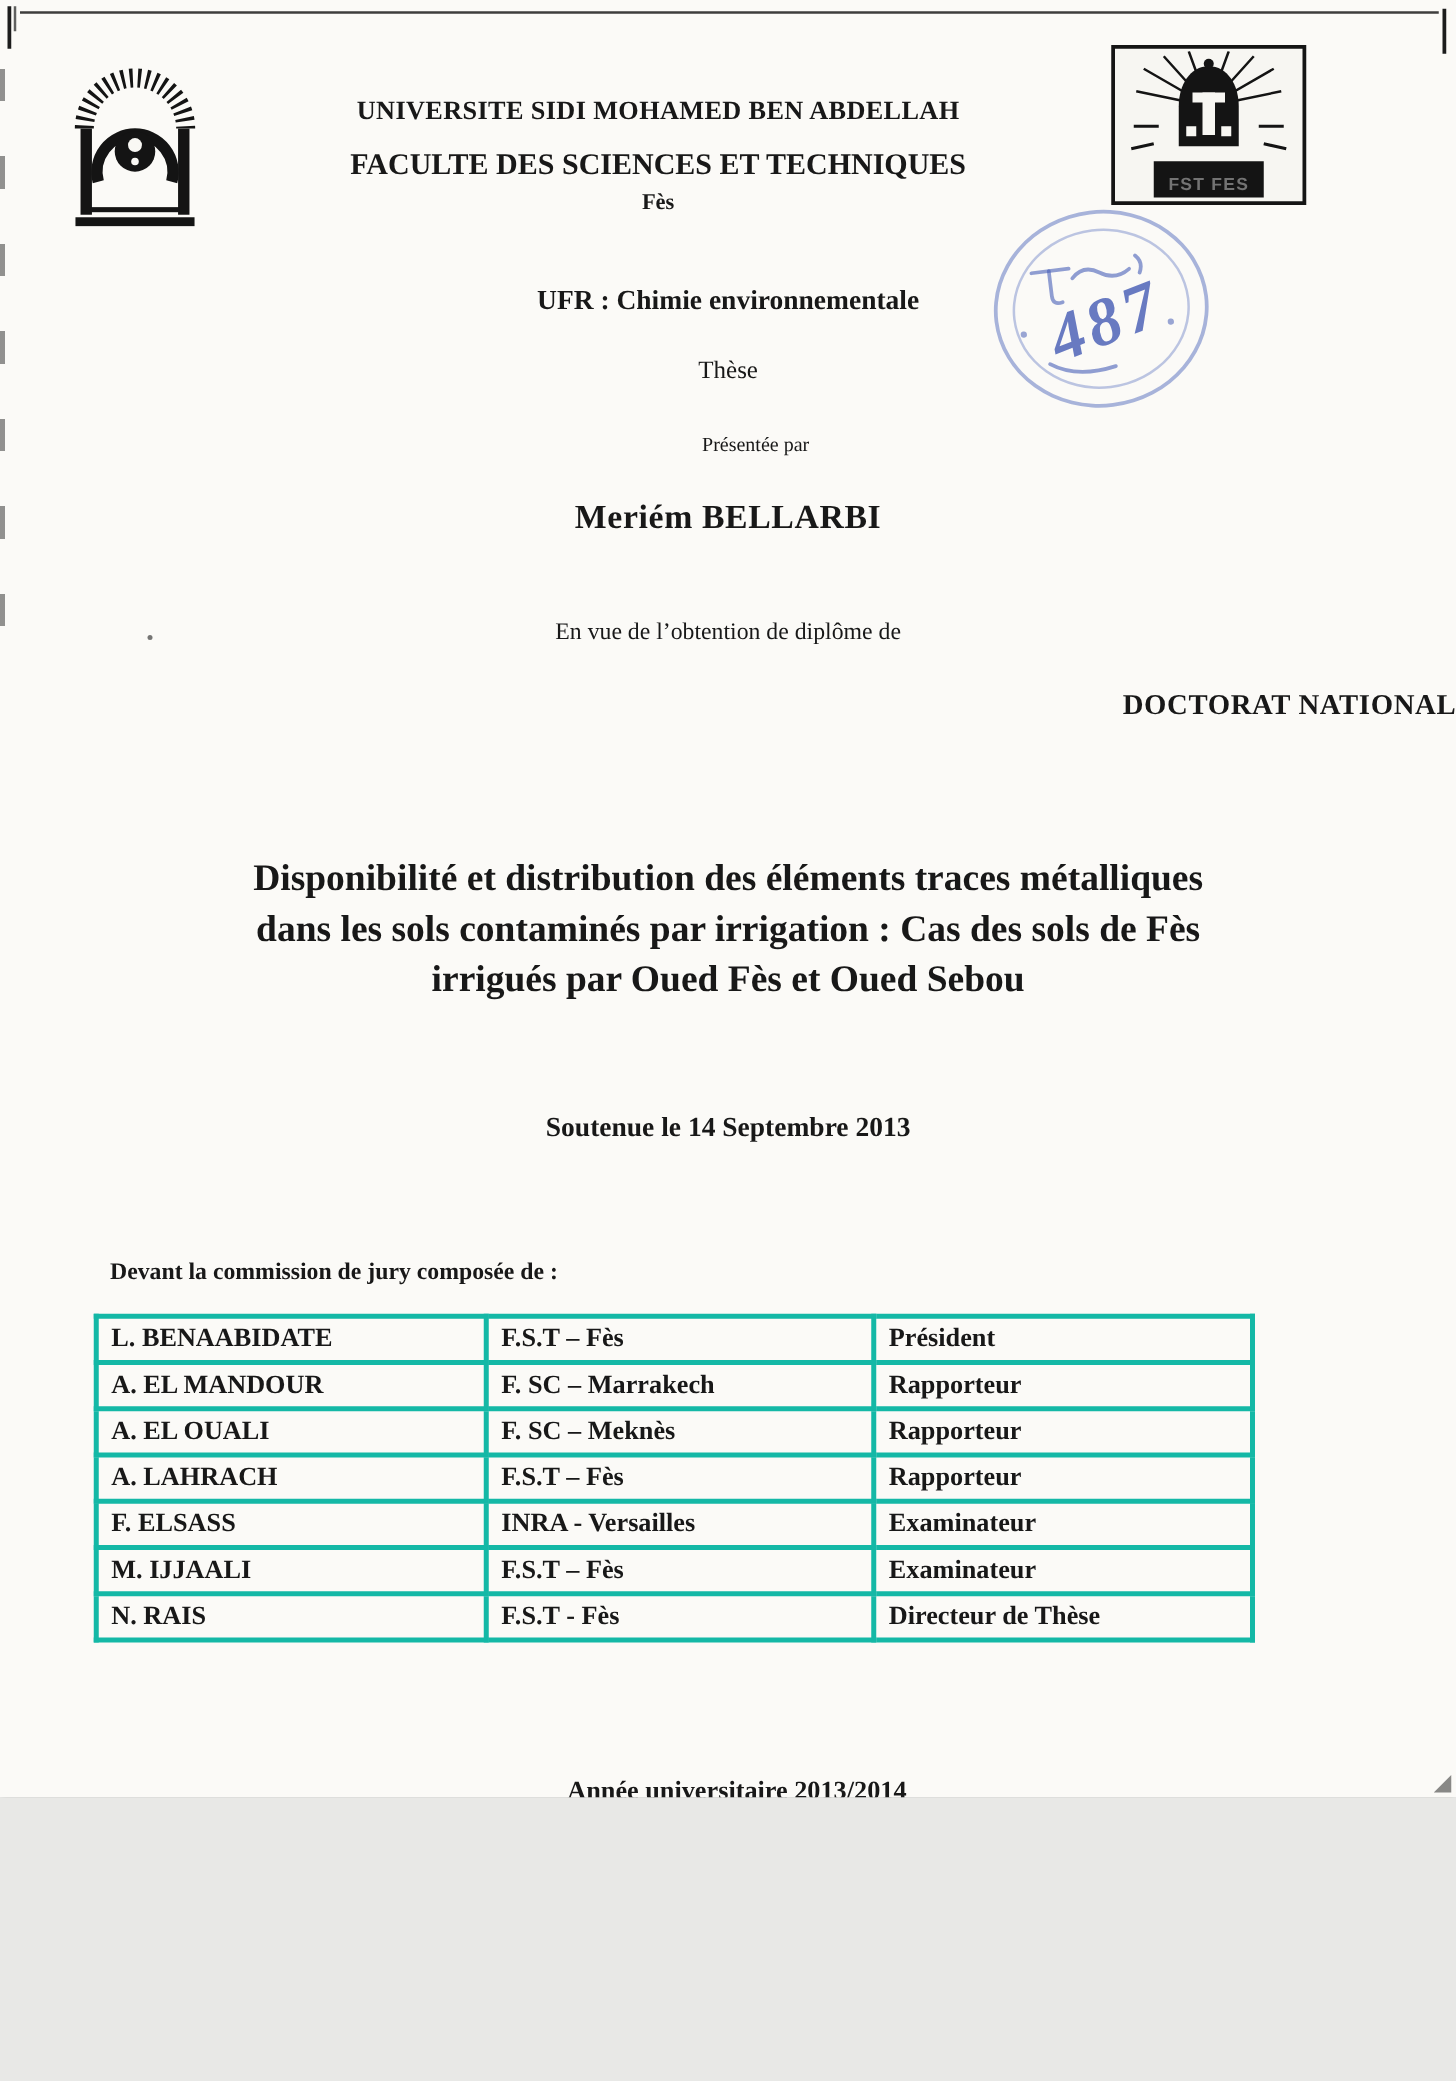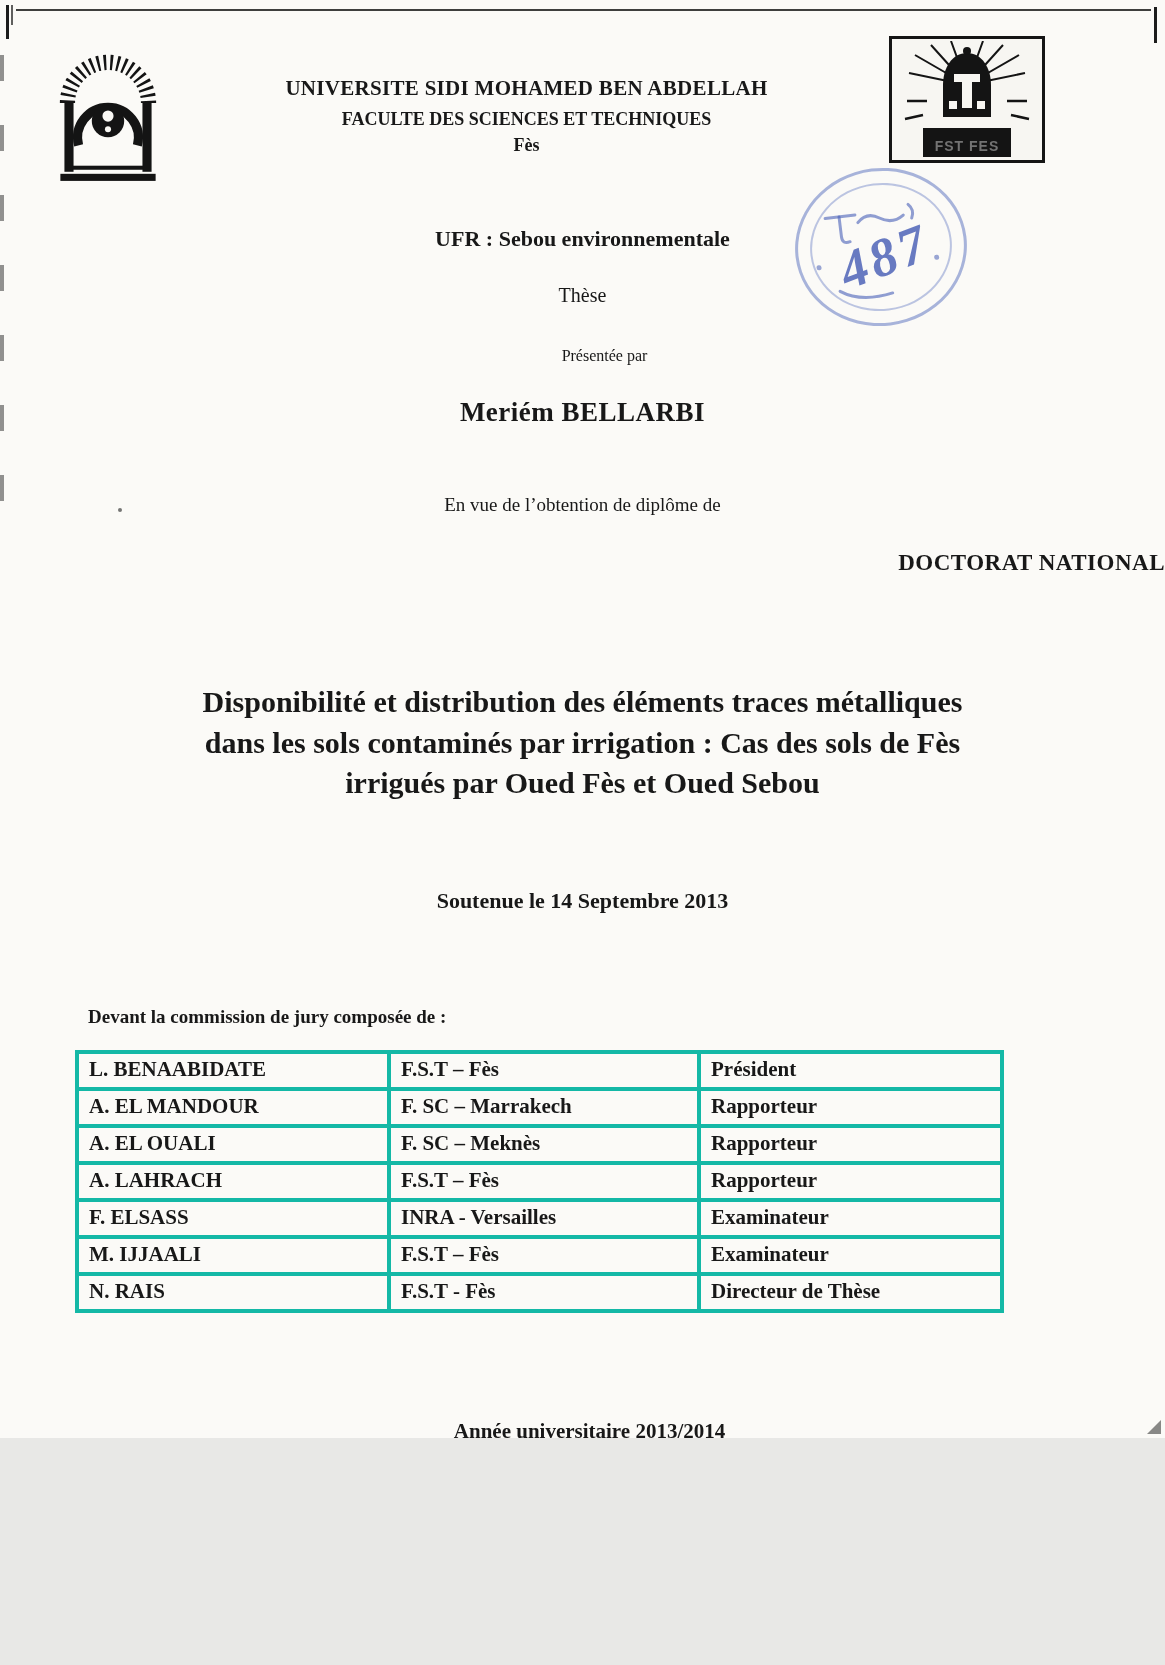--- a/index.html
+++ b/index.html
@@ -28,21 +28,21 @@
   .a-dot { top:508px; left:118px; width:4px; height:4px; border-radius:50%; opacity:.6; }
   .a-br-corner {
     bottom:4px; right:4px; width:0; height:0; background:none;
     border-right:14px solid #2a2a2a; border-top:14px solid transparent; opacity:.55;
   }
 
   
   .masthead { display:flex; align-items:flex-start; padding:36px 120px 0 52px; }
   .masthead-text { flex:1; text-align:center; margin-top:40px; font-weight:bold; }
   .uni  { font-size:21px; letter-spacing:.3px; }
-  .fac  { font-size:18px; margin-top:8px; }
+  .fac  { font-size:24px; margin-top:18px; }
   .city { font-size:18px; margin-top:5px; }
 
   .emblem-left { width:112px; flex:0 0 auto; }
 
   .fst-box {
     flex:0 0 auto; width:148px; border:3px solid #151515;
     background:#f7f6f2; padding:2px 1px 3px 1px; text-align:center;
   }
   .fst-label {
     display:inline-block; background:#141414; color:#737373;
@@ -160,21 +160,21 @@
       <g fill="rgba(72,95,183,.55)">
         <circle cx="140" cy="96" r="2.5"></circle>
         <circle cx="22" cy="92" r="2.5"></circle>
       </g>
     </svg>
     <div class="stamp-number">487</div>
   </div>
 
   <main class="content">
 
-    <div class="ufr">UFR : Sebou environnementale</div>
+    <div class="ufr">UFR : Chimie environnementale</div>
     <div class="these">Thèse</div>
     <div class="presentee">Présentée par</div>
     <div class="author">Meriém BELLARBI</div>
     <div class="purpose">En vue de l’obtention de diplôme de</div>
     <div class="degree">DOCTORAT NATIONAL</div>
 
     <div class="main-title">
       <div>Disponibilité et distribution des éléments traces métalliques</div>
       <div>dans les sols contaminés par irrigation : Cas des sols de Fès</div>
       <div>irrigués par Oued Fès et Oued Sebou</div>

